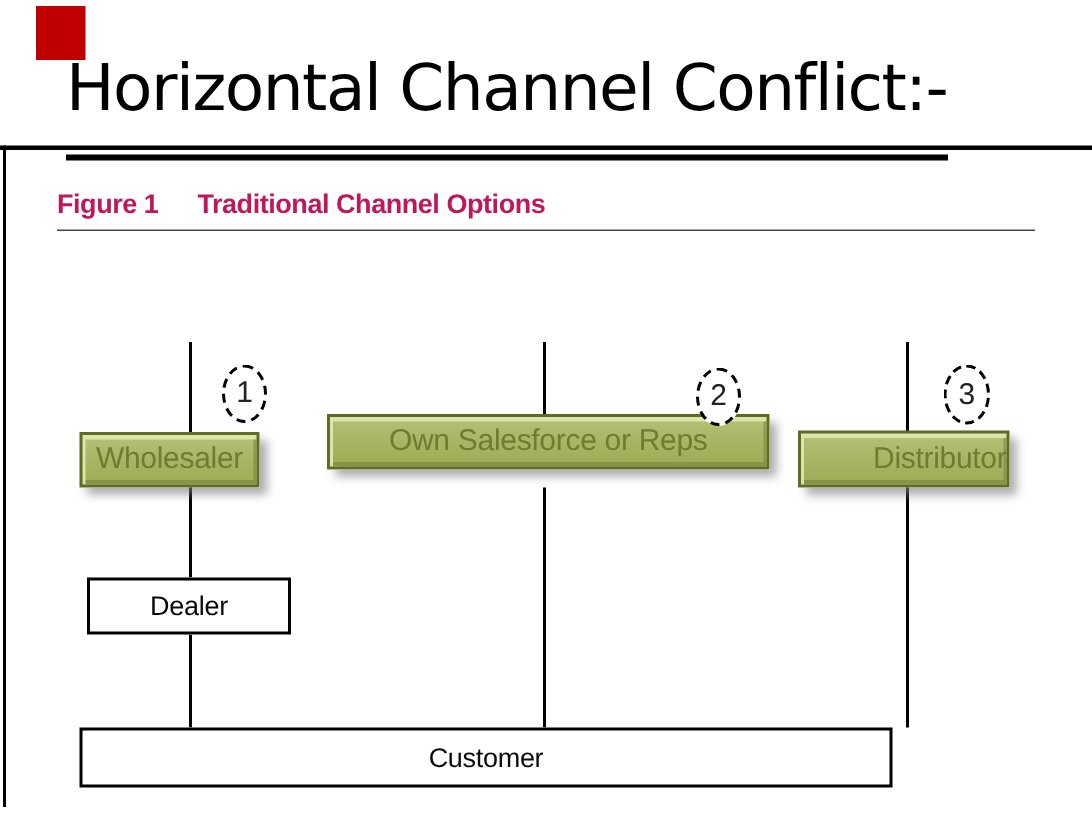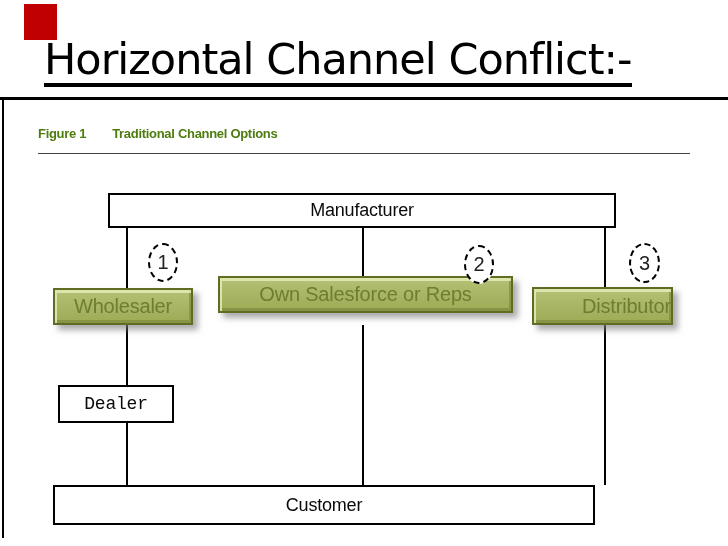--- a/index.html
+++ b/index.html
@@ -21,44 +21,44 @@
   
   .slide-title {
     position: absolute;
     left: 44px; top: 36px;
     font-family: "DejaVu Sans", sans-serif;
     font-size: 43px;
     letter-spacing: -1px;
     color: #000;
     white-space: nowrap;
     border-bottom: 4px solid #000;
-    padding-bottom: 0;
+    padding-bottom: 20px;
     line-height: 1.1;
   }
   
   .frame-top {
     position: absolute;
     left: 0; top: 97px;
     width: 728px; height: 3px;
     background: #000;
   }
   .frame-left {
     position: absolute;
     left: 2px; top: 97px;
     width: 2px; height: 441px;
     background: #000;
   }
   
   .figure-caption {
     position: absolute;
     left: 38px; top: 126px;
-    font-size: 13px;
+    font-size: 18px;
     font-weight: bold;
     letter-spacing: -0.3px;
-    color: #4d7c0f;
+    color: #be185d;
     white-space: nowrap;
   }
   .figure-caption .cap-title { margin-left: 26px; }
   .caption-rule {
     position: absolute;
     left: 38px; top: 153px;
     width: 652px; height: 1px;
     background: #444;
   }
   
@@ -68,40 +68,40 @@
     border: 2px solid #000;
     display: flex;
     align-items: center;
     justify-content: center;
     font-size: 18px;
     letter-spacing: -0.2px;
     color: #0a0a0a;
     z-index: 2;
   }
   .box-manufacturer { left: 108px; top: 193px; width: 508px; height: 35px; }
-  .box-dealer       { left:  58px; top: 385px; width: 116px; height: 38px; font-family: Liberation Mono, monospace; }
+  .box-dealer       { left:  58px; top: 385px; width: 136px; height: 38px; }
   .box-customer     { left:  53px; top: 485px; width: 542px; height: 40px; }
   
   .hl-box {
     position: absolute;
     background: linear-gradient(180deg, #b5c175 0%, #a7b463 55%, #9dac56 100%);
     border: 2px solid #5f6c24;
     box-shadow:
       5px 5px 6px rgba(128,128,128,0.65),
       inset 2px 3px 0 rgba(226,233,178,0.9),
       inset -2px -3px 0 rgba(114,129,55,0.55);
     display: flex;
     align-items: center;
     justify-content: center;
     font-size: 20px;
     letter-spacing: -0.2px;
     color: #6d7d31;
     z-index: 2;
   }
-  .hl-wholesaler  { left:  53px; top: 288px; width: 140px; height: 37px; }
+  .hl-wholesaler  { left:  53px; top: 288px; width: 120px; height: 37px; }
   .hl-salesforce  { left: 218px; top: 276px; width: 295px; height: 37px; }
   .hl-distributor { left: 532px; top: 287px; width: 141px; height: 38px; padding-left: 48px; }
   
   .vline {
     position: absolute;
     width: 2px;
     background: #000;
     z-index: 1;
   }
   .l1a { left: 126px; top: 228px; height: 60px; }
@@ -146,23 +146,20 @@
   <div class="caption-rule"></div>
 
   <div class="vline l1a"></div>
   <div class="vline l1b"></div>
   <div class="vline l1c"></div>
   <div class="vline l2a"></div>
   <div class="vline l2b"></div>
   <div class="vline l3a"></div>
   <div class="vline l3b"></div>
 
-  <div class="node-box box-manufacturer">
-    <span>Manufacturer</span>
-  </div>
 
   <div class="hl-box hl-wholesaler">
     <span>Wholesaler</span>
   </div>
   <div class="hl-box hl-salesforce">
     <span>Own Salesforce or Reps</span>
   </div>
   <div class="hl-box hl-distributor">
     <span>Distributor</span>
   </div>

